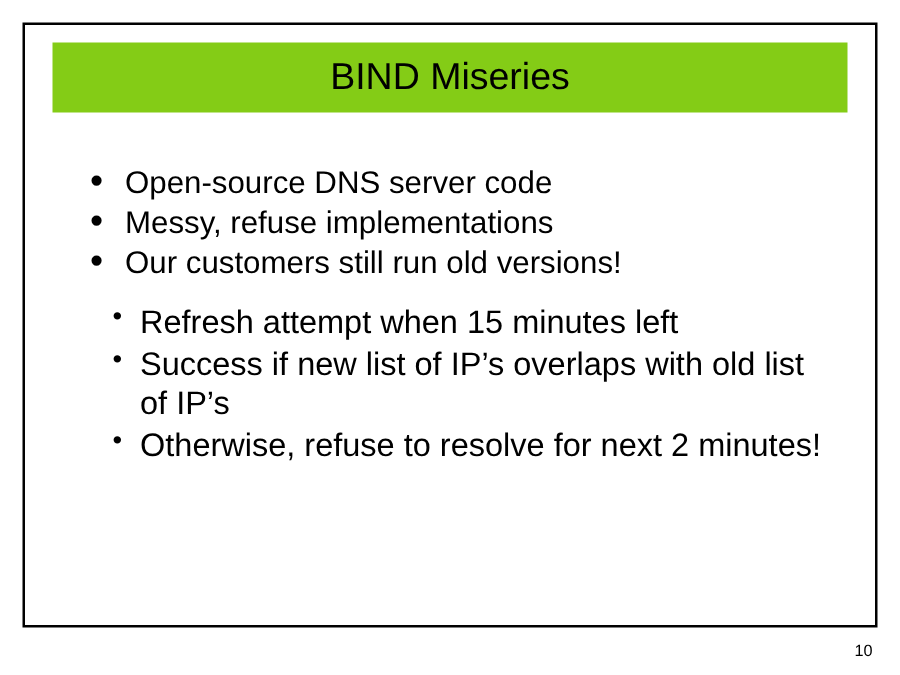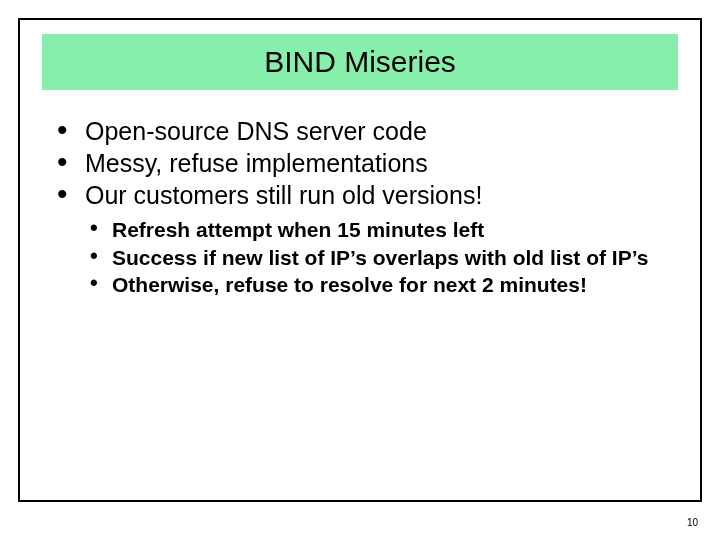--- a/index.html
+++ b/index.html
@@ -15,36 +15,36 @@
     position: absolute;
     top: 18px;
     left: 18px;
     right: 18px;
     bottom: 38px;
     border: 2px solid #000;
     box-sizing: border-box;
   }
   .title-band {
     margin: 14px 22px 0 22px;
-    background: #86efac;
+    background: #84cc16;
     height: 56px;
     display: flex;
     align-items: center;
     justify-content: center;
   }
   .title-text {
     font-size: 30px;
     color: #000;
   }
   .content {
     padding: 24px 36px 0 36px;
   }
   ul.outer {
     list-style: none;
-    margin: 1px;
+    margin: 16px;
     padding: 0;
   }
   ul.outer > li {
     position: relative;
     padding-left: 28px;
     font-size: 25px;
     line-height: 1.28;
     color: #000;
   }
   ul.outer > li::before {
@@ -56,39 +56,38 @@
     color: #000;
   }
   ul.inner {
     list-style: none;
     margin: 6px 0 0 0;
     padding: 0 0 0 34px;
   }
   ul.inner > li {
     position: relative;
     padding-left: 22px;
-    font-size: 21px;
+    font-size: 26px;
     line-height: 1.22;
     color: #000;
     margin-bottom: 2px;
-    font-weight: bold;
   }
   ul.inner > li::before {
     content: "•";
     position: absolute;
     left: 0;
     top: -2px;
     font-size: 22px;
     color: #000;
   }
   .page-num {
     position: absolute;
     right: 22px;
     bottom: 12px;
-    font-size: 10px;
+    font-size: 13px;
     color: #000;
   }
 </style>
 </head>
 <body>
 
 <div class="slide-frame">
   <div class="title-band">
     <span class="title-text">BIND Miseries</span>
   </div>

